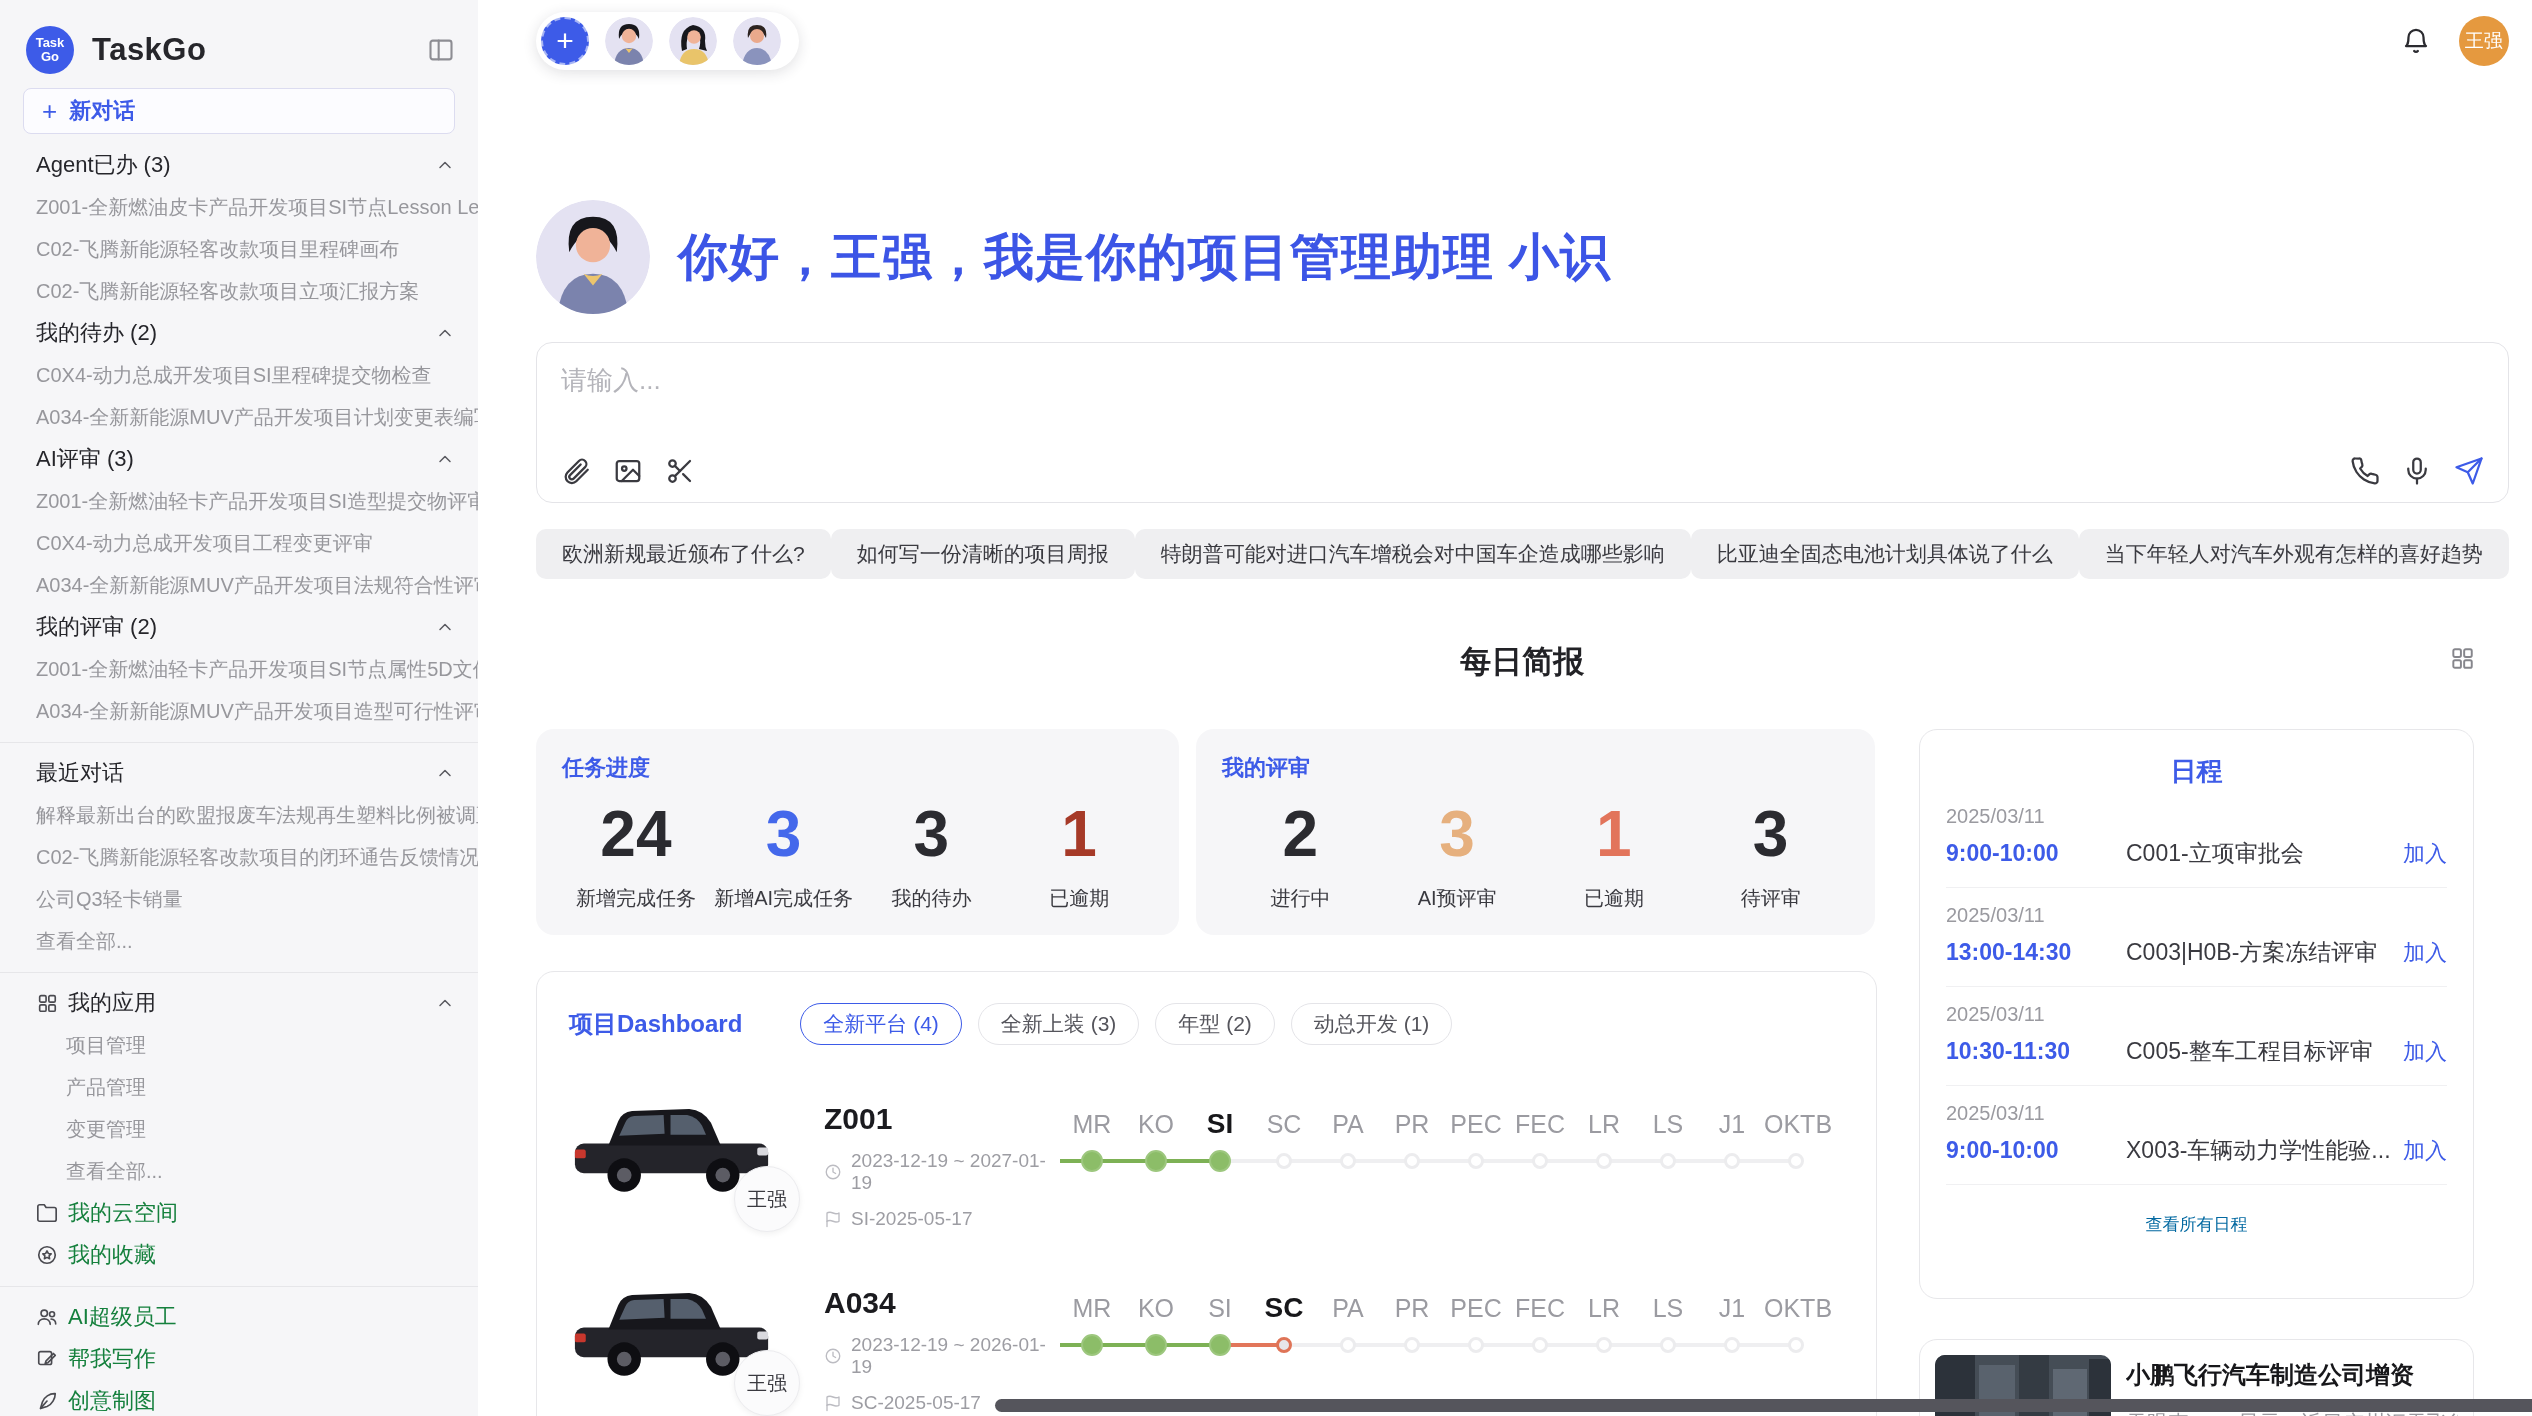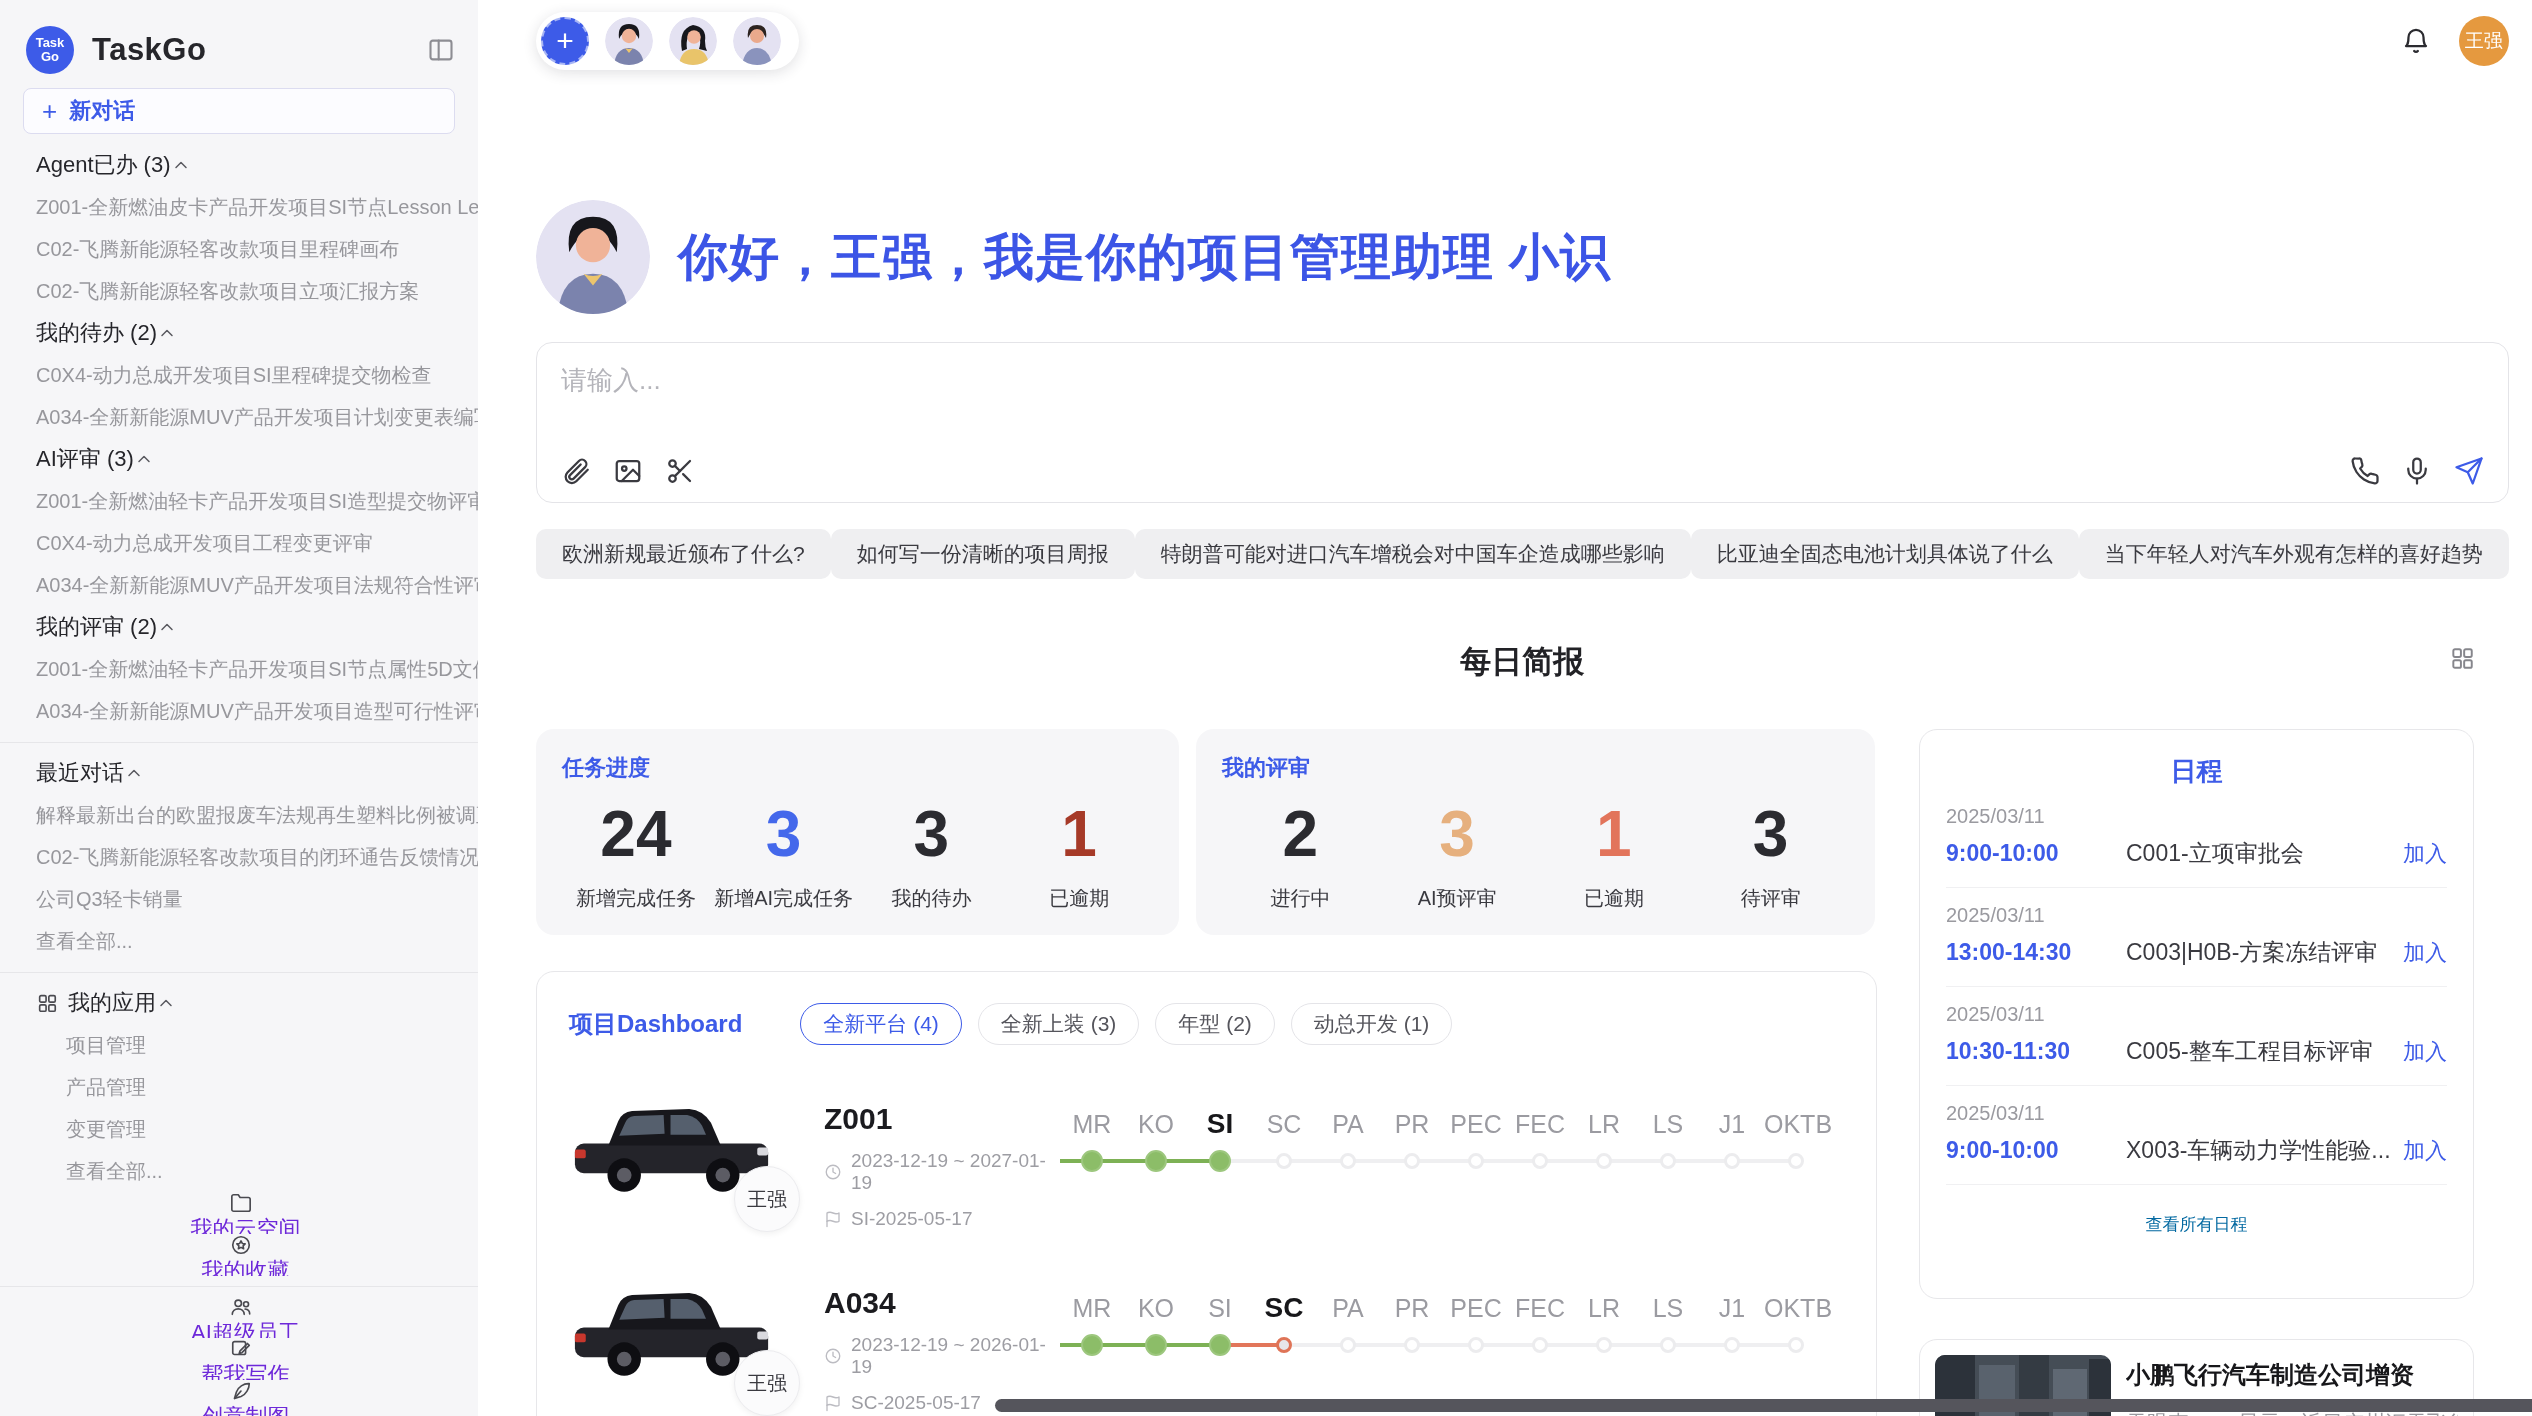--- a/index.html
+++ b/index.html
@@ -15,27 +15,27 @@
     display:flex; flex-direction:column; align-items:center; justify-content:center;
     font-size:13px; line-height:14px; font-weight:600; }
   .app-name { font-size:31px; font-weight:700; margin-left:18px; letter-spacing:.5px; flex:1; }
   .panel-btn { width:28px; height:28px; color:#8d8d93; cursor:pointer; }
   .new-chat-btn { margin:2px 23px 10px 23px; height:46px; border:1.5px solid #dcdcf0; background:#fcfcff;
     border-radius:8px; display:flex; align-items:center; padding:0 18px; color:#3d5be8; cursor:pointer; }
   .new-chat-btn .plus { font-size:26px; font-weight:400; margin-right:12px; line-height:1; }
   .new-chat-btn .nc-label { font-size:22px; font-weight:600; }
   .side-scroll { flex:1; overflow:hidden; }
   .side-row { height:42px; display:flex; align-items:center; padding:0 23px 0 36px; white-space:nowrap; overflow:hidden; }
-  .side-head { font-size:22px; font-weight:500; color:#26262b; cursor:pointer; }
+  .side-head { font-size:22px; font-weight:500; color:#26262b; justify-content:space-between; cursor:pointer; }
   .side-head .chev { width:20px; height:20px; color:#5a5a60; flex:0 0 20px; }
   .side-item { font-size:20px; color:#97979c; cursor:pointer; }
   .side-divider { height:20px; display:flex; align-items:center; }
   .side-divider i { display:block; width:100%; height:1px; background:#e6e6e9; }
   .row-icon { width:22px; height:22px; color:#4a4a50; margin-right:10px; flex:0 0 22px; }
-  .side-link { font-size:22px; color:#6d28d9; cursor:pointer;flex-direction:column; }
+  .side-link { font-size:22px; color:#15803d; cursor:pointer; }
   .sub-item { padding-left:66px; font-size:20px; color:#97979c; cursor:pointer; }
 
   
   .main { flex:1; position:relative; padding:0 58px; }
   .top-row { height:74px; display:flex; align-items:center; justify-content:space-between; padding-top:8px; }
   .agent-pill { background:#fff; border-radius:34px; box-shadow:0 3px 14px rgba(40,40,60,.14);
     height:58px; display:flex; align-items:center; gap:16px; padding:0 18px 0 5px; }
   .pill-plus { width:48px; height:48px; border-radius:50%; background:#3d5be8; color:#fff;
     display:flex; align-items:center; justify-content:center; font-size:30px; font-weight:300;
     border:2px dashed rgba(255,255,255,.55); cursor:pointer; }

